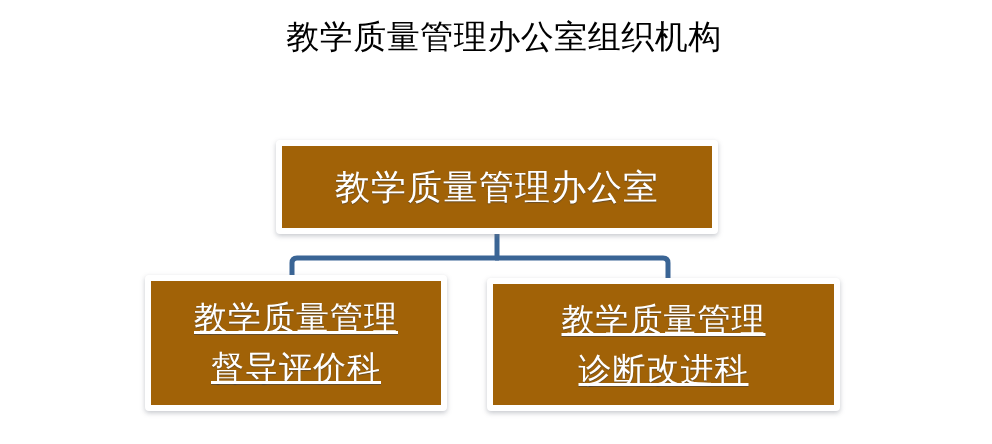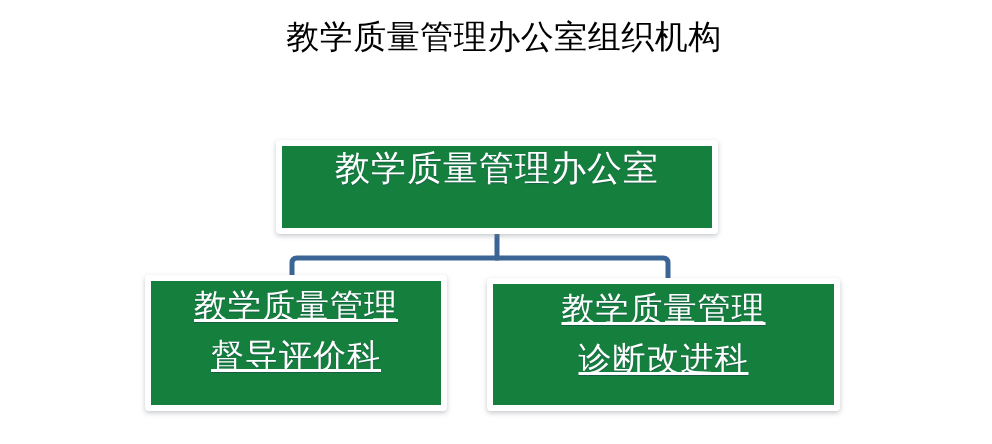--- a/index.html
+++ b/index.html
@@ -46,26 +46,26 @@
     top: 0;
     width: 992px;
     height: 444px;
     pointer-events: none;
   }
 
   
   .node-box {
     position: absolute;
     box-sizing: border-box;
-    background: #15803d;
+    background: #a16207;
     border: 6px solid #ffffff;
     border-radius: 4px;
     box-shadow: 0 2px 5px rgba(120, 125, 135, 0.42);
     display: flex;
-    align-items: flex-start;
+    align-items: center;
     justify-content: center;
     text-align: center;
   }
   .node-label {
     font-family: "DejaVu Serif", "Liberation Serif", serif;
     color: #ffffff;
     font-weight: normal;
     text-shadow: 0 1px 1px rgba(28, 52, 84, 0.45);
     white-space: pre-line;
   }

